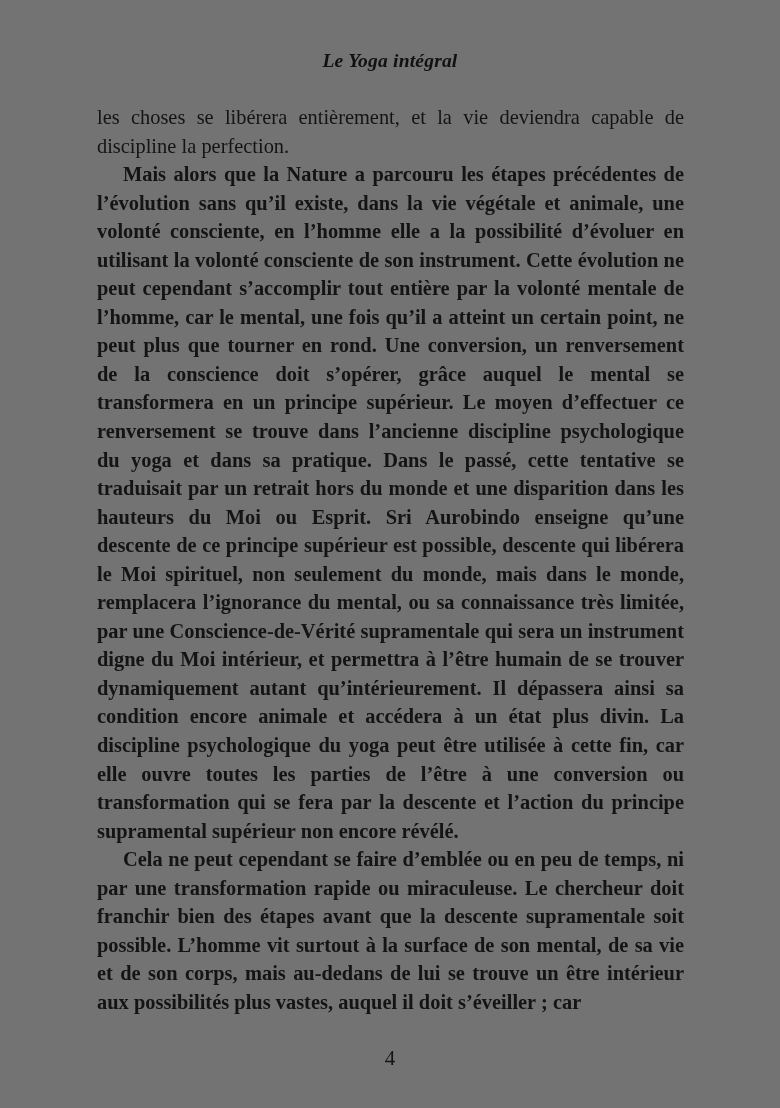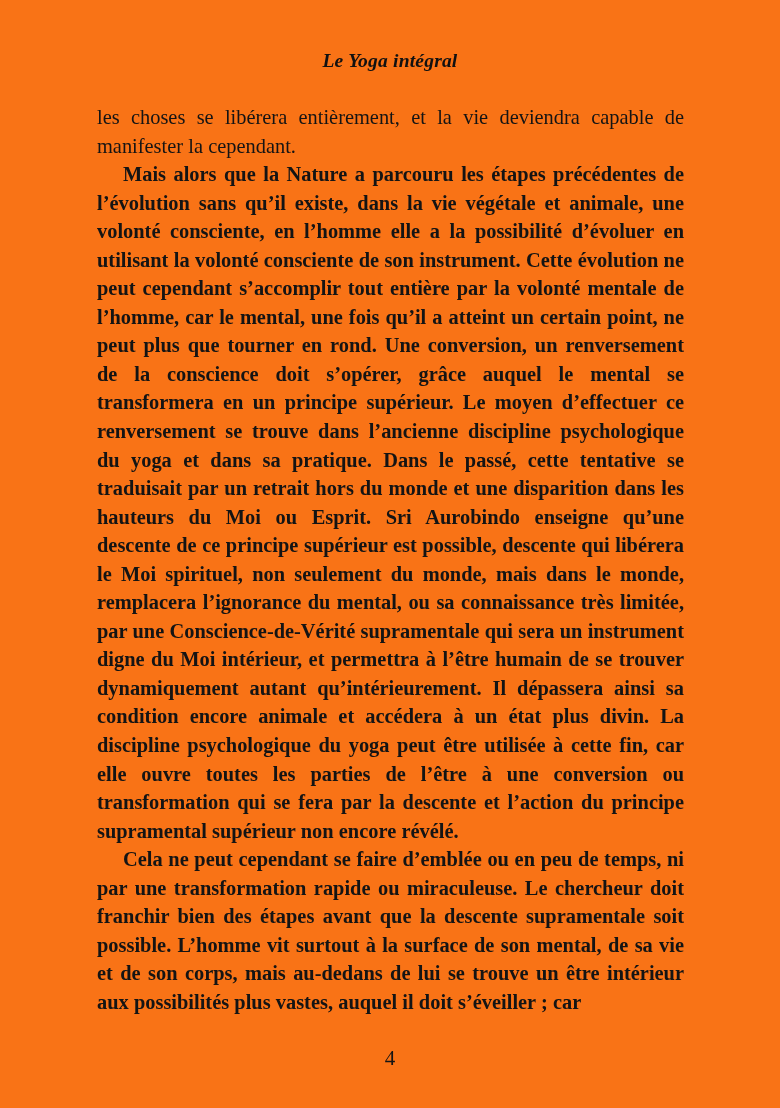--- a/index.html
+++ b/index.html
@@ -7,21 +7,21 @@
     margin: 0;
     padding: 0;
     background: #ffffff;
   }
 
   .page {
     position: relative;
     width: 780px;
     height: 1108px;
     margin: 0 auto;
-    background: #f97316;
+    background: #737373;
     overflow: hidden;
     font-family: "Liberation Serif", "DejaVu Serif", serif;
     color: #141414;
     -webkit-font-smoothing: antialiased;
   }
 
   
   .running-header {
     position: absolute;
     top: 50px;
@@ -71,20 +71,20 @@
   }
 </style>
 </head>
 <body>
 
 <div class="page">
 
   <div class="running-header">Le Yoga intégral</div>
 
   <div class="textblock">
-    <p class="para">les choses se libérera entièrement, et la vie deviendra capable de manifester la cependant.</p>
+    <p class="para">les choses se libérera entièrement, et la vie deviendra capable de discipline la perfection.</p>
     <p class="para indent">Mais alors que la Nature a parcouru les étapes précédentes de l’évolution sans qu’il existe, dans la vie végétale et animale, une volonté consciente, en l’homme elle a la possibilité d’évoluer en utilisant la volonté consciente de son instrument. Cette évolution ne peut cependant s’accomplir tout entière par la volonté mentale de l’homme, car le mental, une fois qu’il a atteint un certain point, ne peut plus que tourner en rond. Une conversion, un renversement de la conscience doit s’opérer, grâce auquel le mental se transformera en un principe supérieur. Le moyen d’effectuer ce renversement se trouve dans l’ancienne discipline psychologique du yoga et dans sa pratique. Dans le passé, cette tentative se traduisait par un retrait hors du monde et une disparition dans les hauteurs du Moi ou Esprit. Sri Aurobindo enseigne qu’une descente de ce principe supérieur est possible, descente qui libérera le Moi spirituel, non seulement du monde, mais dans le monde, remplacera l’ignorance du mental, ou sa connaissance très limitée, par une Conscience-de-Vérité supramentale qui sera un instrument digne du Moi intérieur, et permettra à l’être humain de se trouver dynamiquement autant qu’intérieurement. Il dépassera ainsi sa condition encore animale et accédera à un état plus divin. La discipline psychologique du yoga peut être utilisée à cette fin, car elle ouvre toutes les parties de l’être à une conversion ou transformation qui se fera par la descente et l’action du principe supramental supérieur non encore révélé.</p>
     <p class="para indent">Cela ne peut cependant se faire d’emblée ou en peu de temps, ni par une transformation rapide ou miraculeuse. Le chercheur doit franchir bien des étapes avant que la descente supramentale soit possible. L’homme vit surtout à la surface de son mental, de sa vie et de son corps, mais au-dedans de lui se trouve un être intérieur aux possibilités plus vastes, auquel il doit s’éveiller ; car</p>
   </div>
 
   <div class="folio">4</div>
 
 </div>
 
 </body></html>

